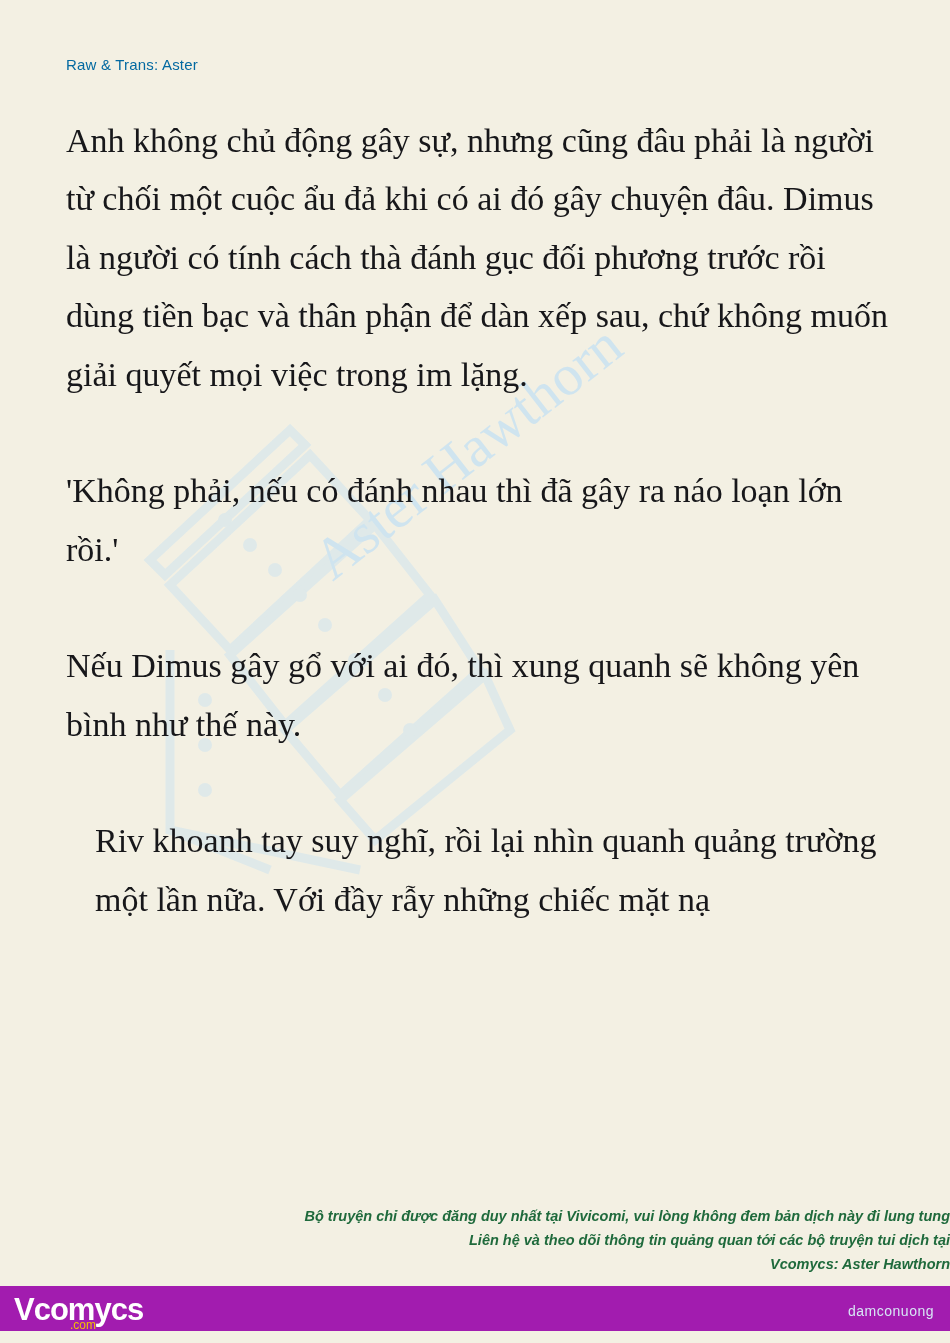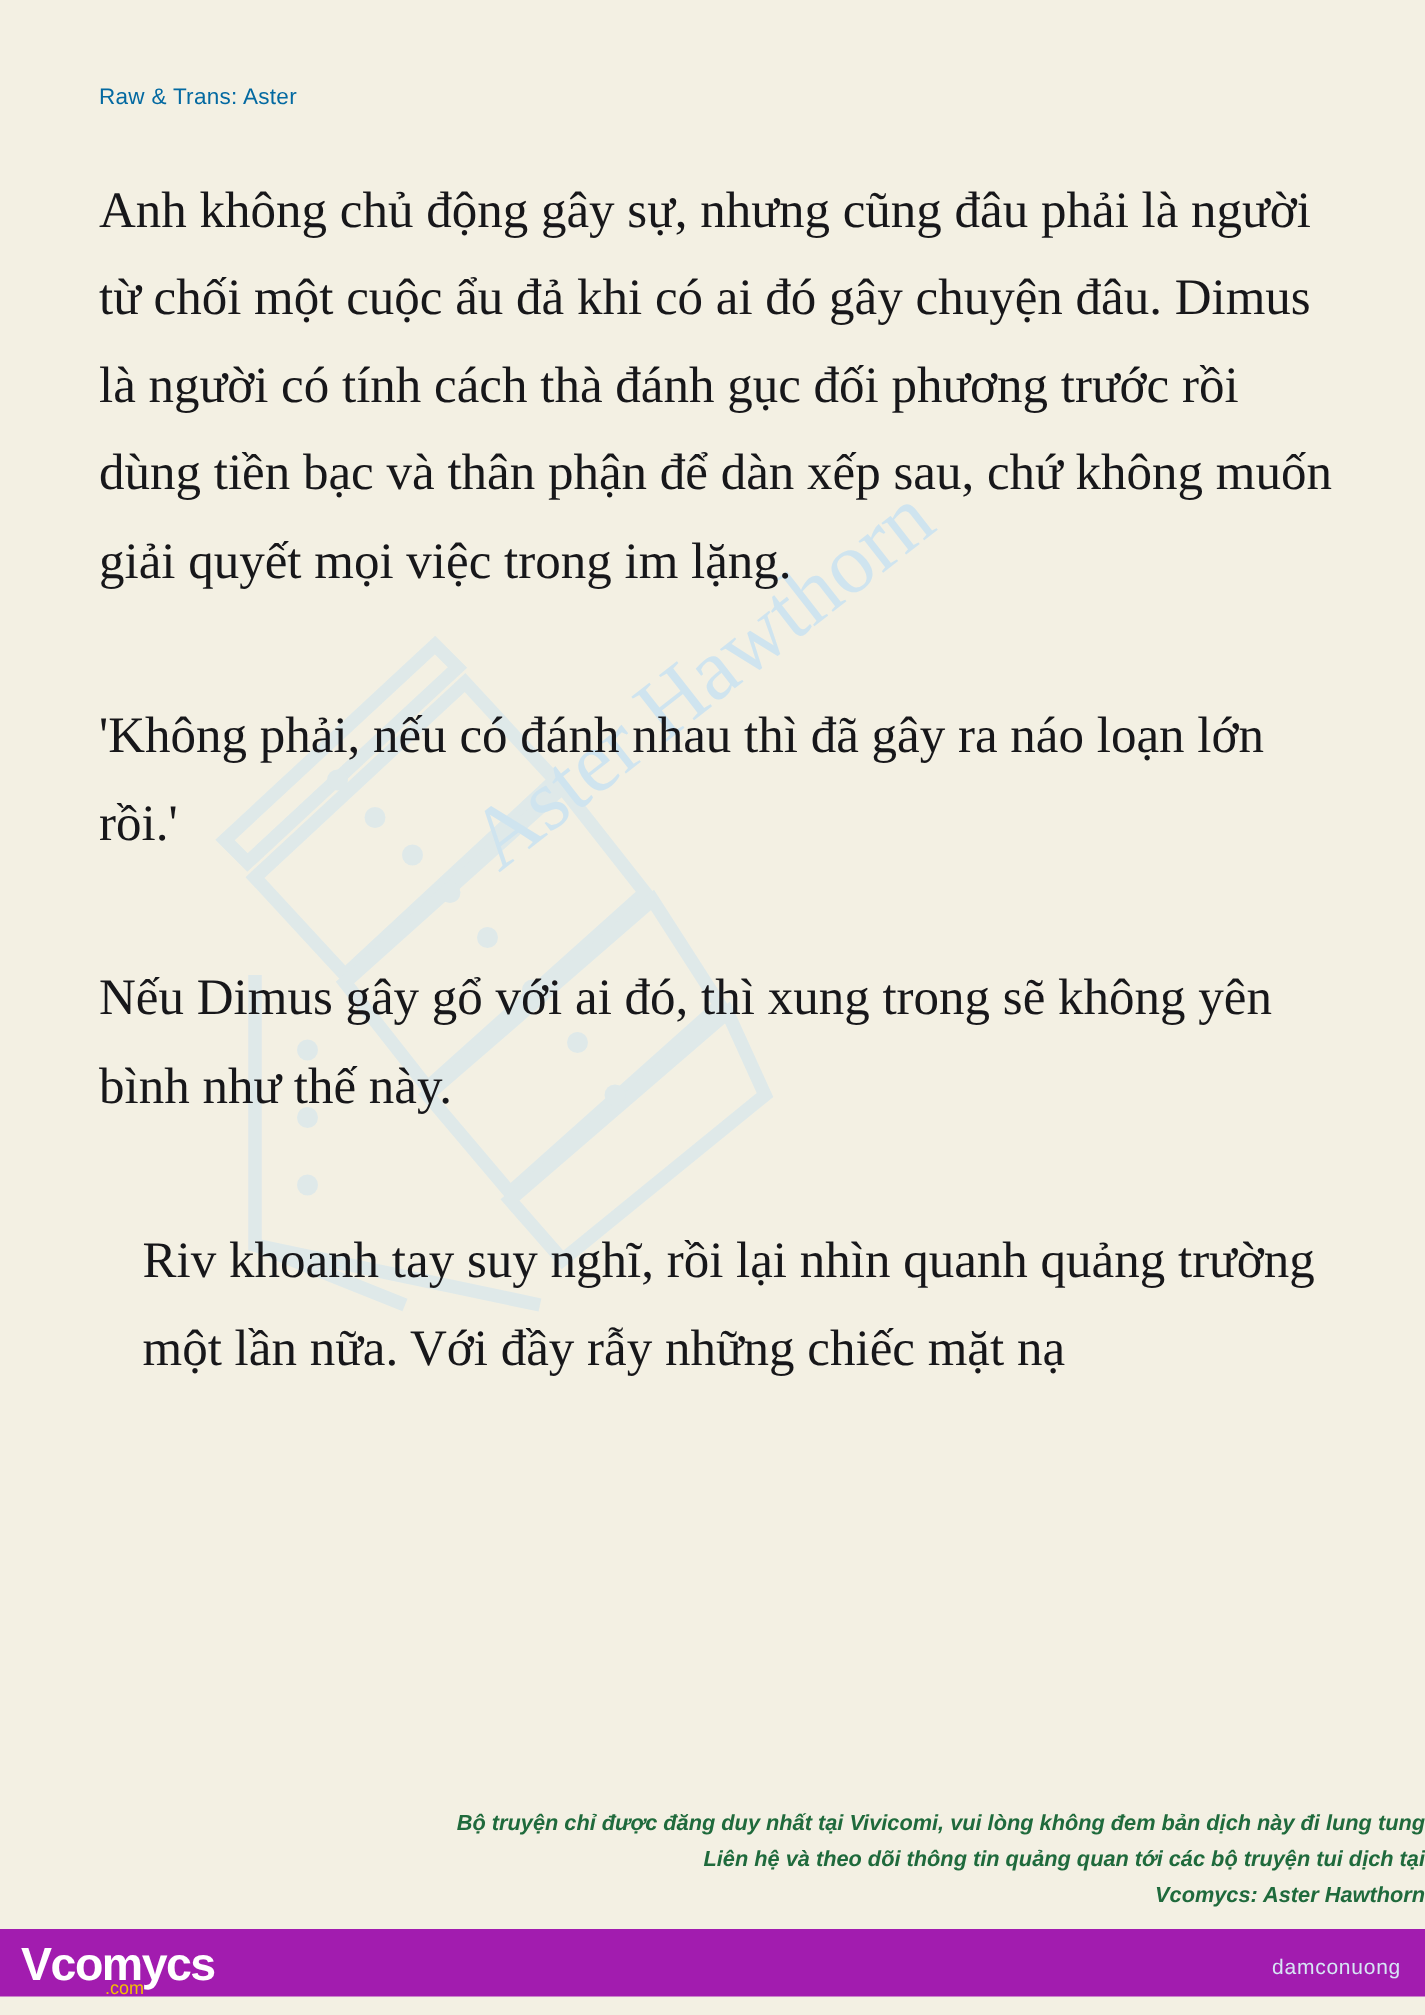--- a/index.html
+++ b/index.html
@@ -162,21 +162,21 @@
       <circle cx="95" cy="345" r="7"></circle>
       <circle cx="95" cy="390" r="7"></circle>
     </g>
   </svg>
 
   <div class="wm-text">Aster Hawthorn</div>
 
   <div class="body-text">
     <p class="para">Anh không chủ động gây sự, nhưng cũng đâu phải là người từ chối một cuộc ẩu đả khi có ai đó gây chuyện đâu. Dimus là người có tính cách thà đánh gục đối phương trước rồi dùng tiền bạc và thân phận để dàn xếp sau, chứ không muốn giải quyết mọi việc trong im lặng.</p>
     <p class="para">'Không phải, nếu có đánh nhau thì đã gây ra náo loạn lớn rồi.'</p>
-    <p class="para">Nếu Dimus gây gổ với ai đó, thì xung trong sẽ không yên bình như thế này.</p>
+    <p class="para">Nếu Dimus gây gổ với ai đó, thì xung quanh sẽ không yên bình như thế này.</p>
     <p class="para">Riv khoanh tay suy nghĩ, rồi lại nhìn quanh quảng trường một lần nữa. Với đầy rẫy những chiếc mặt nạ</p>
   </div>
 
   <div class="footer-notes">
     <div>Bộ truyện chỉ được đăng duy nhất tại Vivicomi, vui lòng không đem bản dịch này đi lung tung</div>
     <div>Liên hệ và theo dõi thông tin quảng quan tới các bộ truyện tui dịch tại</div>
     <div>Vcomycs: Aster Hawthorn</div>
   </div>
 
   <div class="footer-bar">

